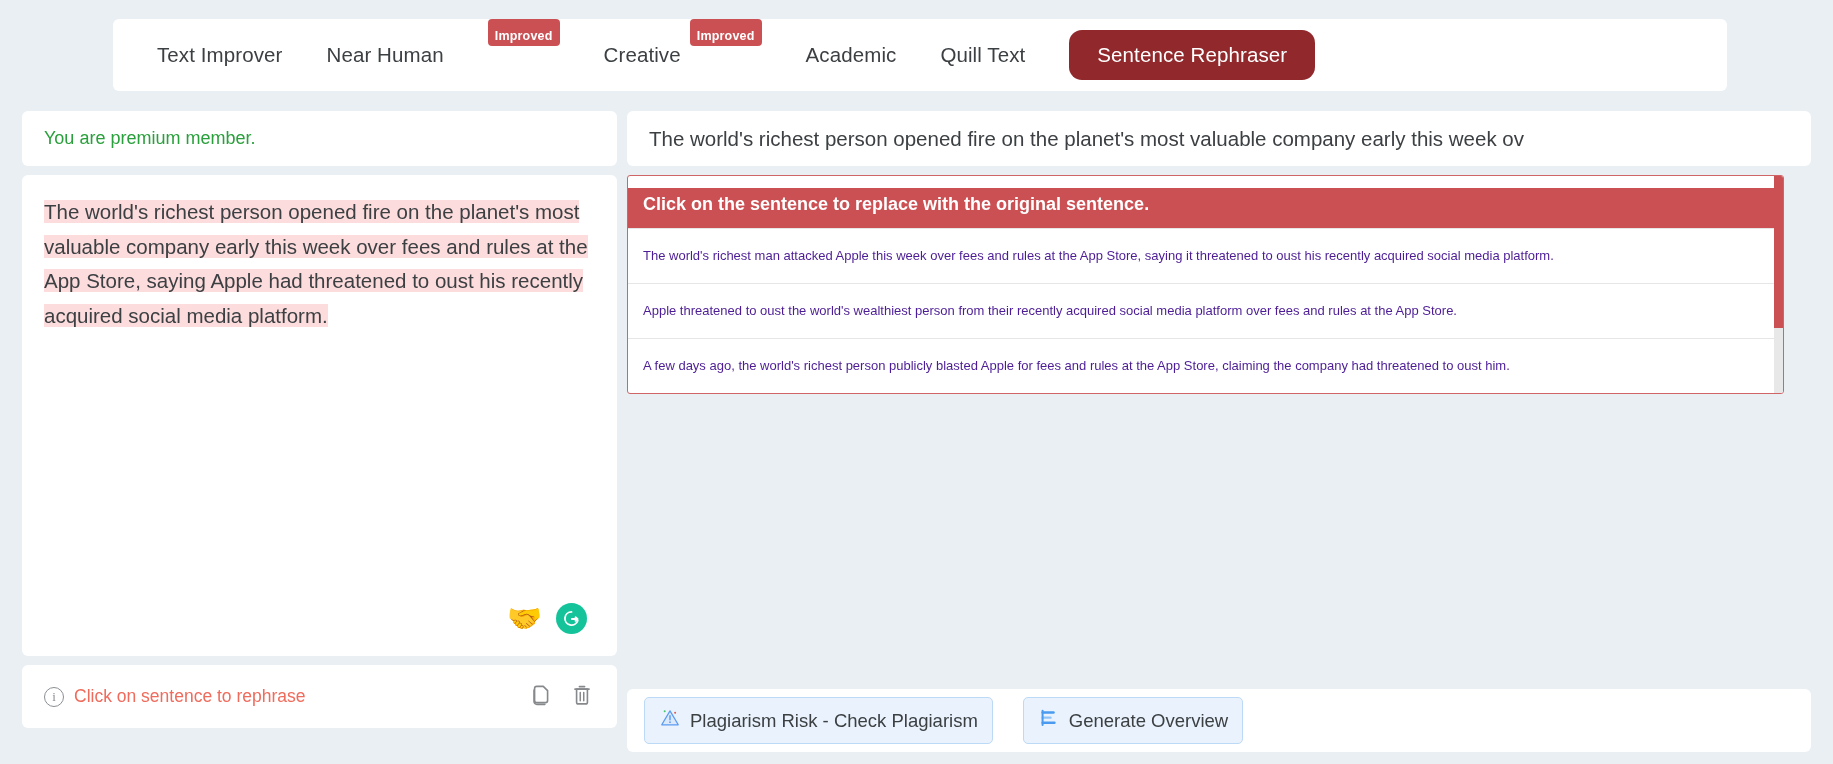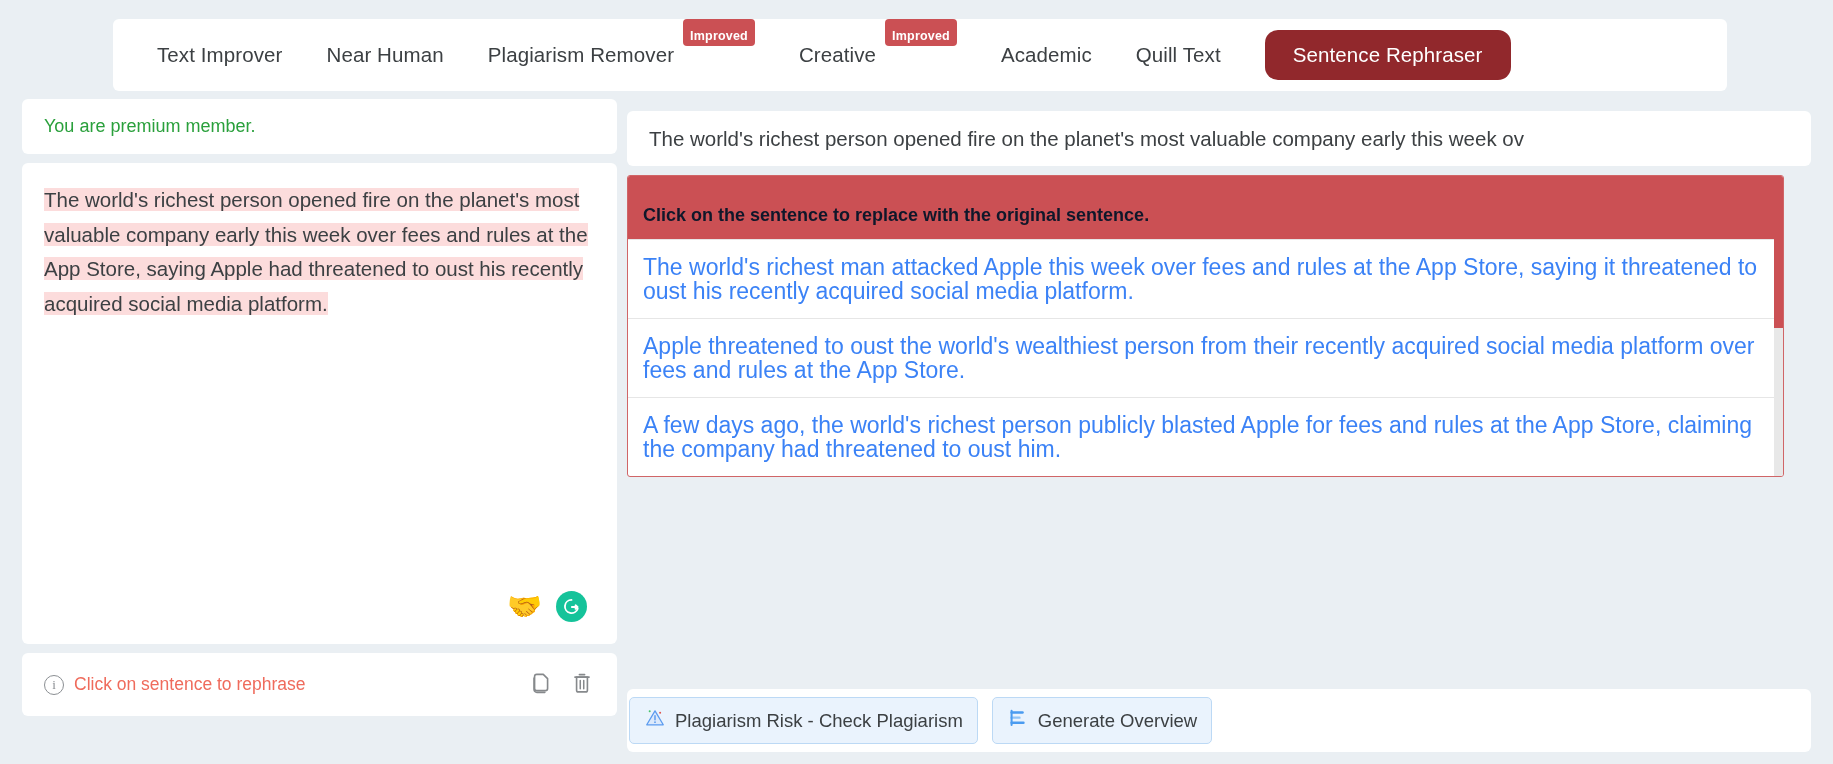--- a/index.html
+++ b/index.html
@@ -56,21 +56,21 @@
     line-height: 50px;
     padding: 0 28px;
     margin-left: 22px;
     font-size: 20.5px;
   }
 
   
   .col-left {
     position: absolute;
     left: 22px;
-    top: 99px;
+    top: 111px;
     width: 595px;
   }
   .col-right {
     position: absolute;
     left: 627px;
     top: 111px;
     width: 1184px;
   }
 
   .card {
@@ -162,30 +162,31 @@
     margin-top: 9px;
     background: #fff;
     border: 1px solid #d06567;
     border-radius: 3px;
     width: 1157px;
     position: relative;
     overflow: hidden;
   }
   .sugg-head {
     background: #cb5054;
-    color: #0f172a;
+    color: #ffffff;
     font-size: 18px;
     font-weight: 700;
-    padding: 29px 0 13px 15px;
+    padding: 6px 0 13px 15px;
+    margin-top: 12px;
   }
   .sugg-item {
     padding: 15px 24px 15px 15px;
-    font-size: 23px;
+    font-size: 13px;
     line-height: 24px;
-    color: #3b82f6;
+    color: #4c1d95;
     border-top: 1px solid #e6e6e6;
     cursor: pointer;
   }
   .sugg-item:first-of-type { border-top: none; }
   .sugg-scroll-track {
     position: absolute;
     top: 0; right: 0;
     width: 9px;
     height: 100%;
     background: #e8e8e8;
@@ -202,22 +203,22 @@
   .right-footer {
     position: absolute;
     left: 627px;
     top: 689px;
     width: 1184px;
     height: 63px;
     background: #fff;
     border-radius: 6px;
     display: flex;
     align-items: center;
-    padding-left: 2px;
-    gap: 14px;
+    padding-left: 17px;
+    gap: 30px;
   }
   .pill {
     display: flex; align-items: center; gap: 9px;
     background: #eaf3fd;
     border: 1px solid #bcd9f5;
     border-radius: 5px;
     padding: 9px 14px;
     font-size: 18.5px;
     color: #3c4043;
     white-space: nowrap;
@@ -228,21 +229,20 @@
 <body>
 
 <div class="topbar-wrap">
   <div class="tab">
     <span class="label">Text Improver</span>
   </div>
   <div class="tab">
     <span class="label">Near Human</span>
   </div>
   <div class="tab">
-    <span class="label">Plagiarism Remover</span>
     <span class="badge">Improved</span>
   </div>
   <div class="tab">
     <span class="label">Creative</span>
     <span class="badge">Improved</span>
   </div>
   <div class="tab">
     <span class="label">Academic</span>
   </div>
   <div class="tab">

